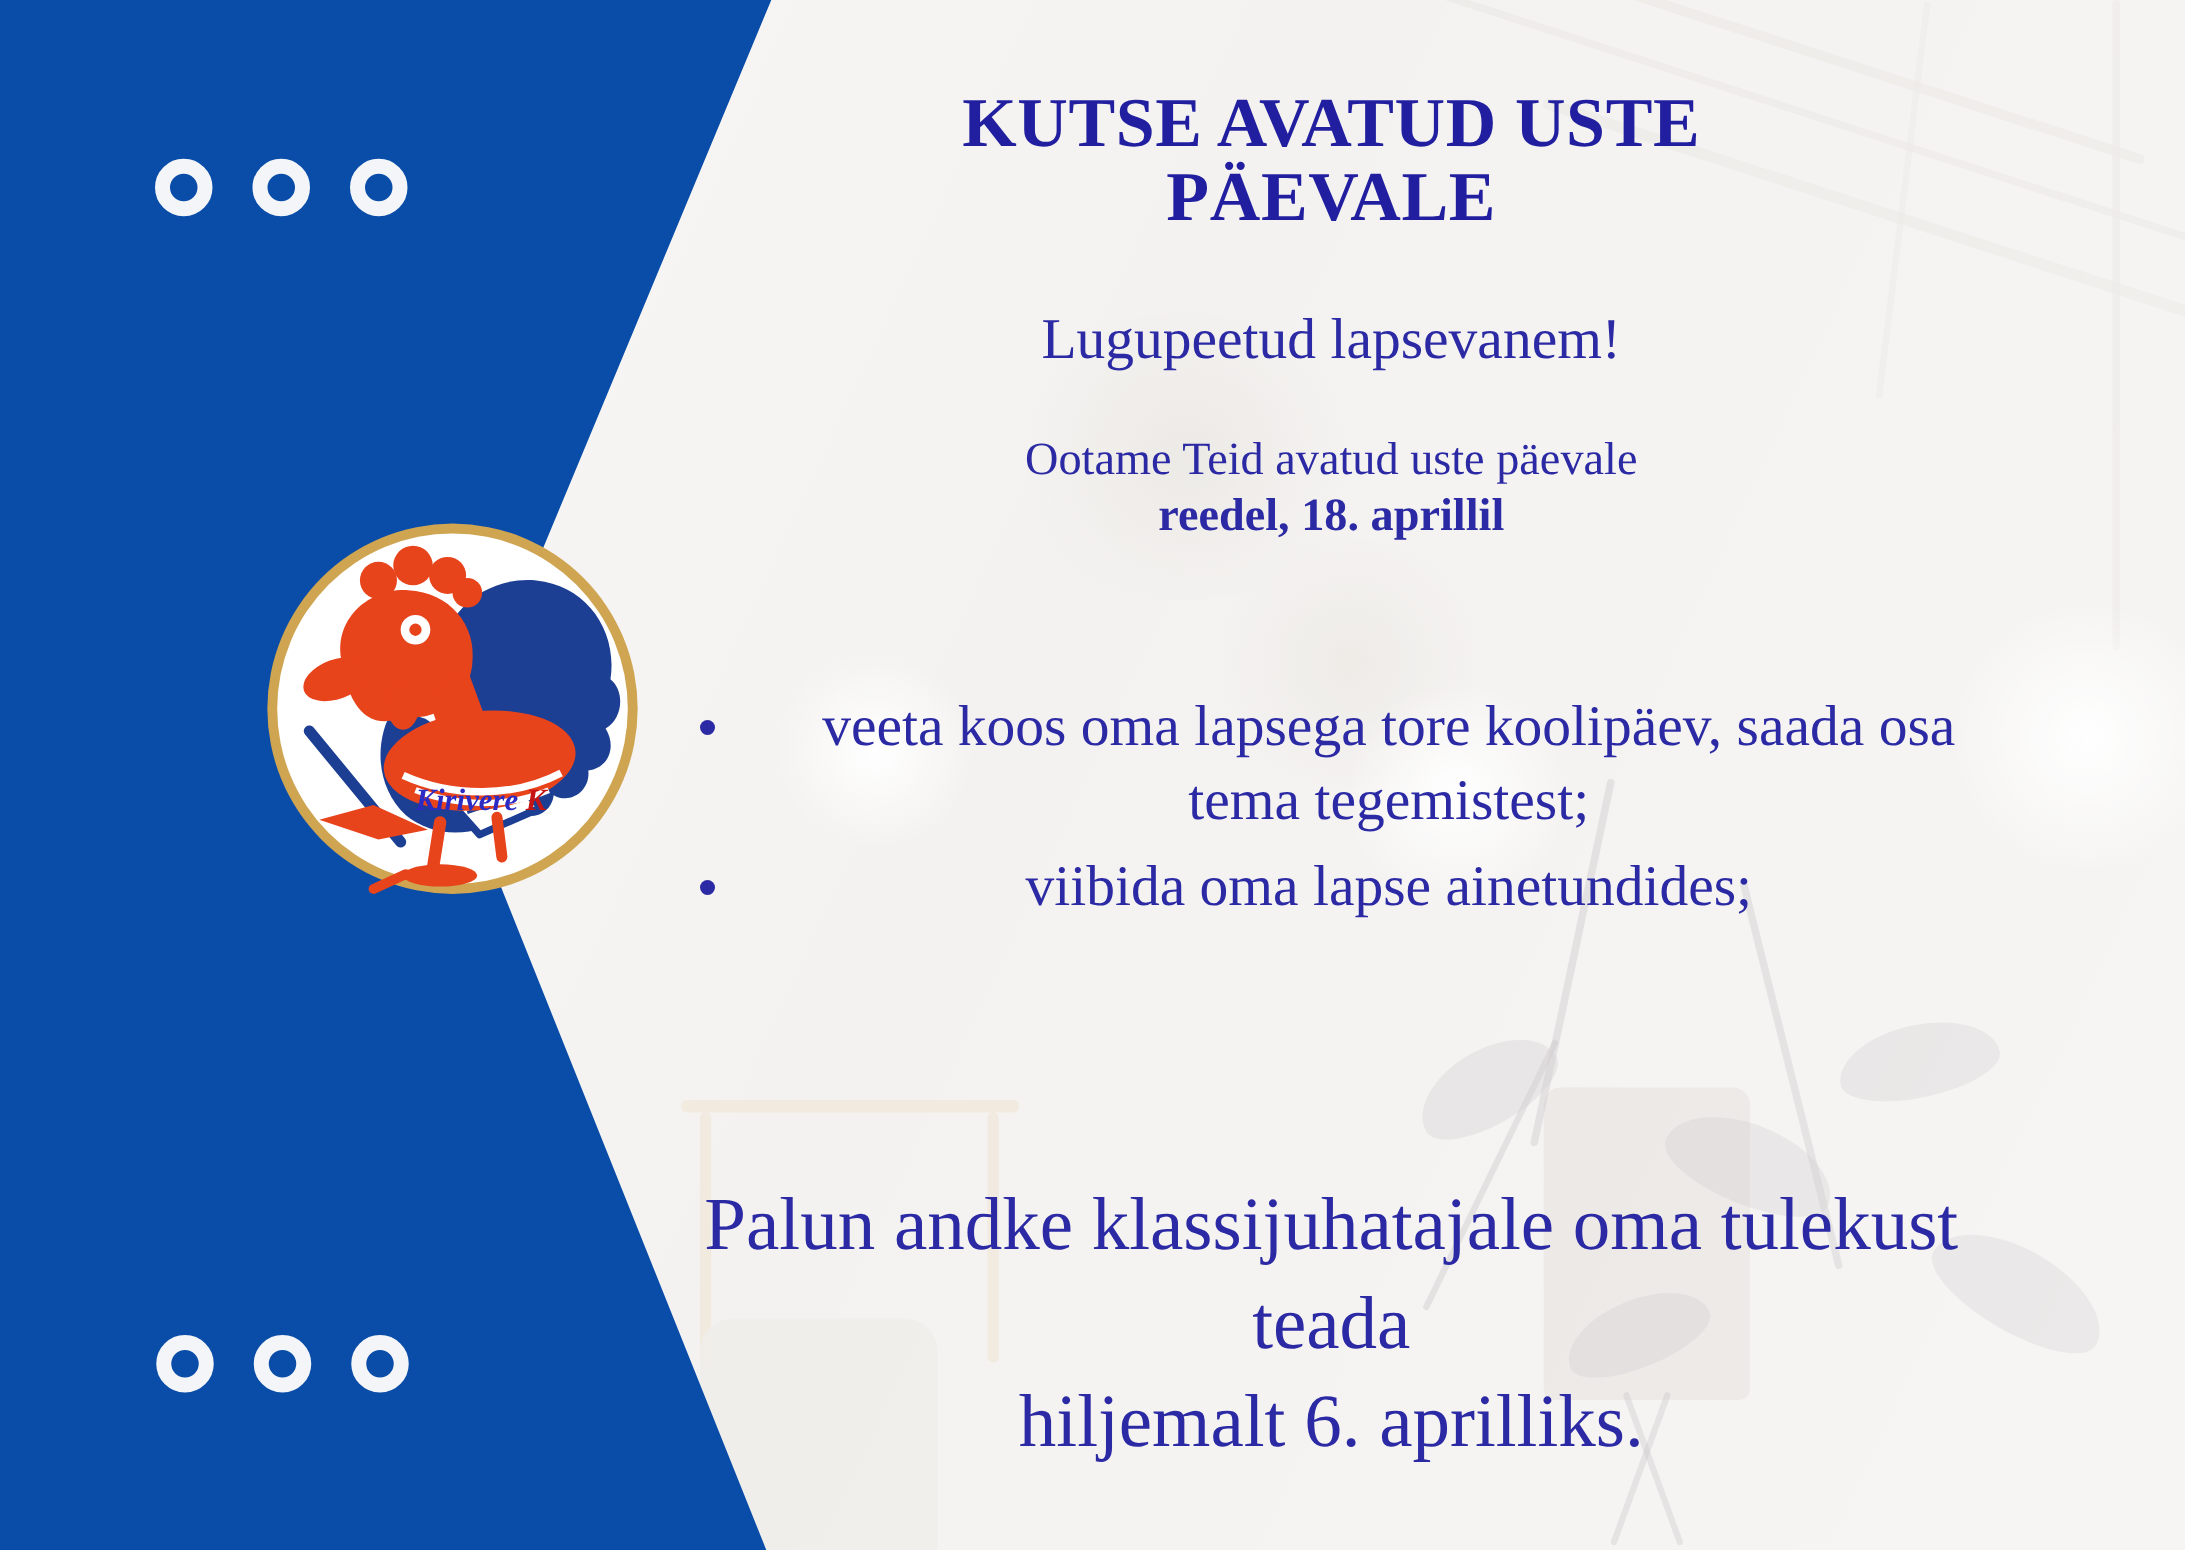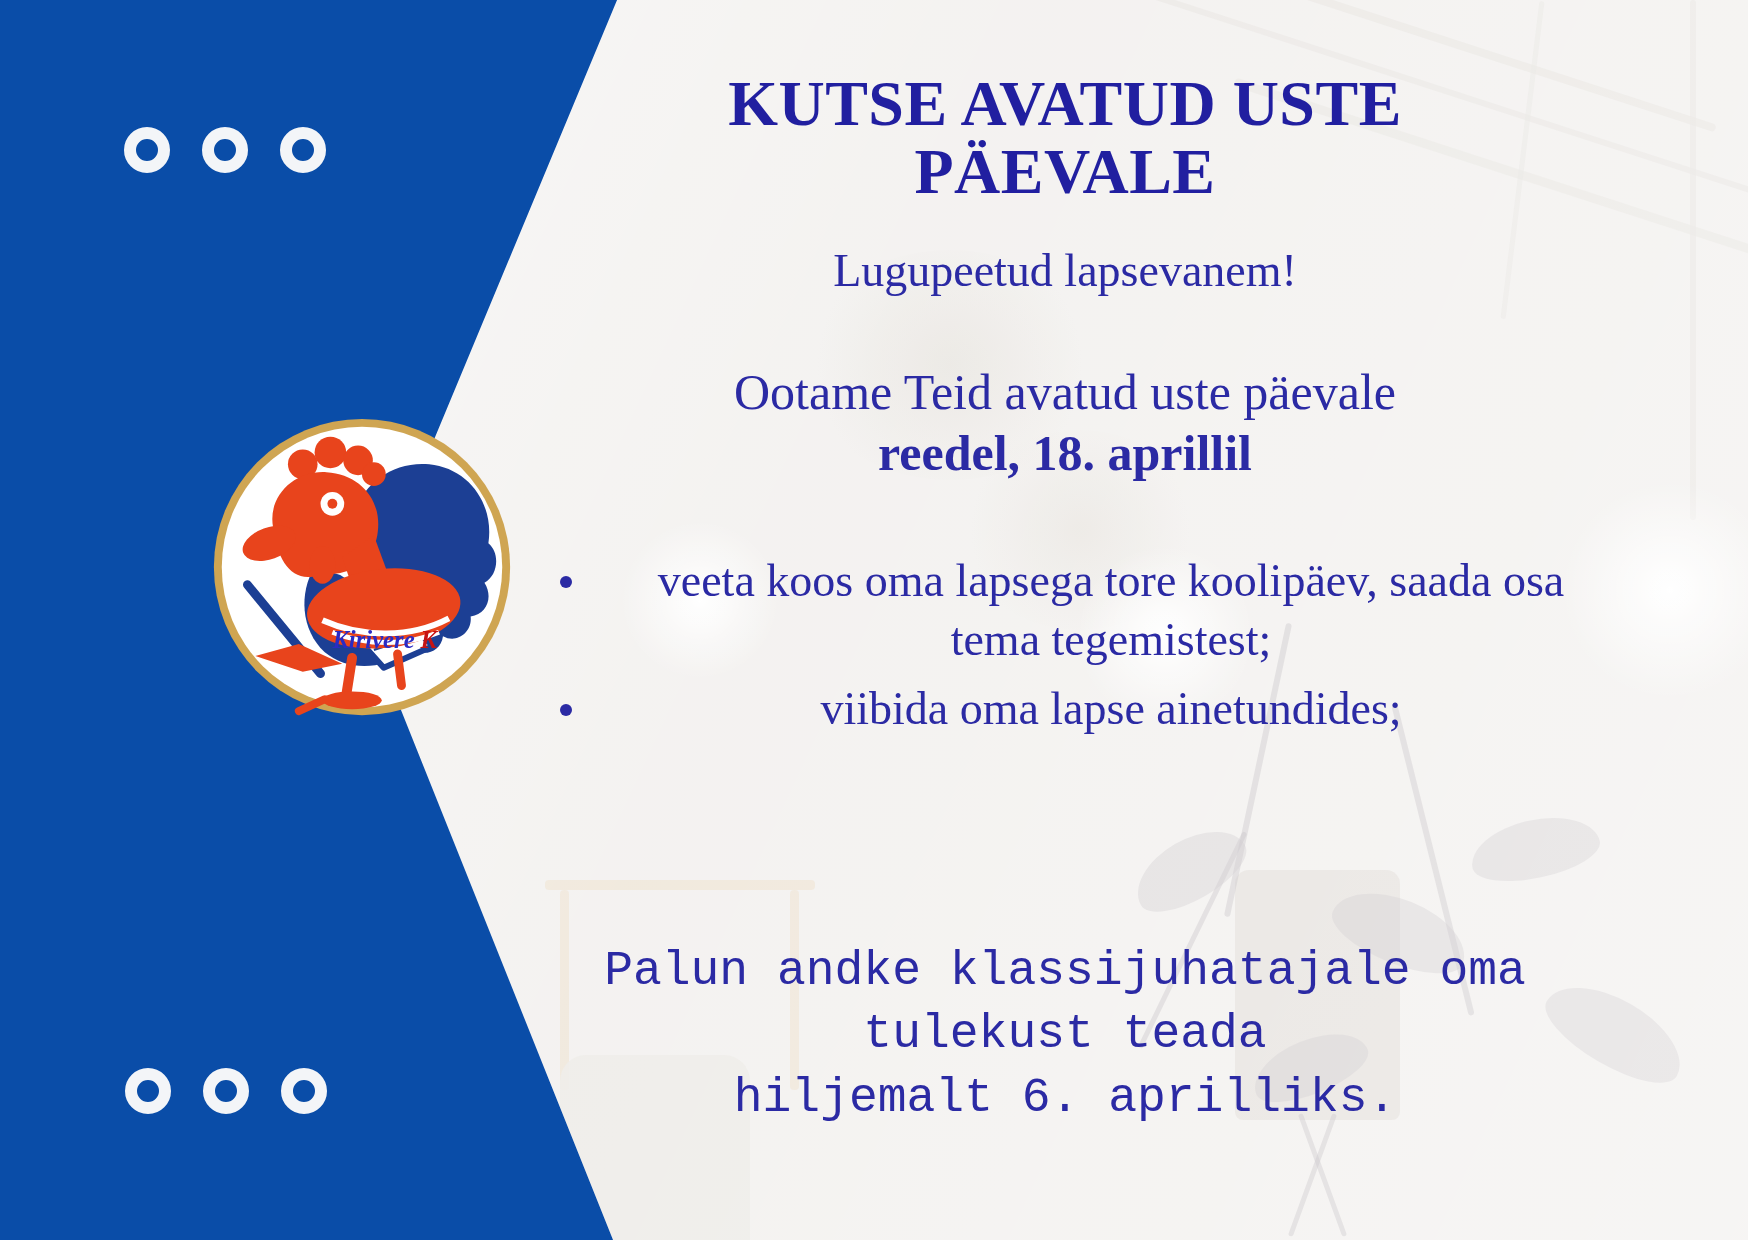--- a/index.html
+++ b/index.html
@@ -49,30 +49,30 @@
   .c-navy{fill:var(--rooster-navy);}
   .c-white{fill:#ffffff;}
   .s-navy{stroke:var(--rooster-navy);}
   .s-white{stroke:#ffffff;}
   .s-red{stroke:var(--rooster-red);}
   .logo-name-blue{fill:var(--logo-text-blue);}
   .logo-name-red{fill:var(--logo-text-red);}
 
   
   .col{position:absolute;left:520px;width:1090px;text-align:center;color:var(--ink-body);}
-  .title{top:70px;font-size:64px;line-height:1.06;font-weight:bold;color:var(--ink-strong);white-space:pre-line;letter-spacing:.5px;}
+  .title{top:70px;font-size:56px;line-height:1.06;font-weight:bold;color:var(--ink-strong);white-space:pre-line;letter-spacing:.5px;}
   .salutation{top:244px;font-size:46px;}
-  .intro{top:362px;font-size:50px;line-height:1.22;}
+  .intro{top:345px;font-size:37px;line-height:1.22;}
   .intro .bold{font-weight:bold;}
   .heading2{top:490px;font-size:46px;}
   .bullets{top:548px;margin:4px;padding:0;list-style:none;font-size:46px;line-height:1.28;}
   .bullets li{position:relative;padding-left:84px;margin-bottom:10px;}
   .bullet-dot{position:absolute;left:36px;top:24px;width:12px;height:12px;border-radius:50%;background:var(--ink-body);}
   .li-text{display:block;text-align:center;white-space:pre-line;}
-  .closing{top:940px;font-size:48px;line-height:1.32;white-space:pre-line;font-family:Liberation Mono, monospace;}
+  .closing{top:940px;font-size:60px;line-height:1.32;white-space:pre-line;}
 </style>
 </head>
 <body>
 
 <div class="poster">
 
   <div class="photo">
     <div class="ph-line" style="top:-30px;left:740px;width:1000px;height:8px;transform:rotate(18deg);opacity:.65;"></div>
     <div class="ph-line" style="top:70px;left:980px;width:820px;height:6px;transform:rotate(18deg);opacity:.6;"></div>
     <div class="ph-line" style="top:170px;left:1220px;width:600px;height:9px;transform:rotate(18deg);opacity:.55;"></div>

